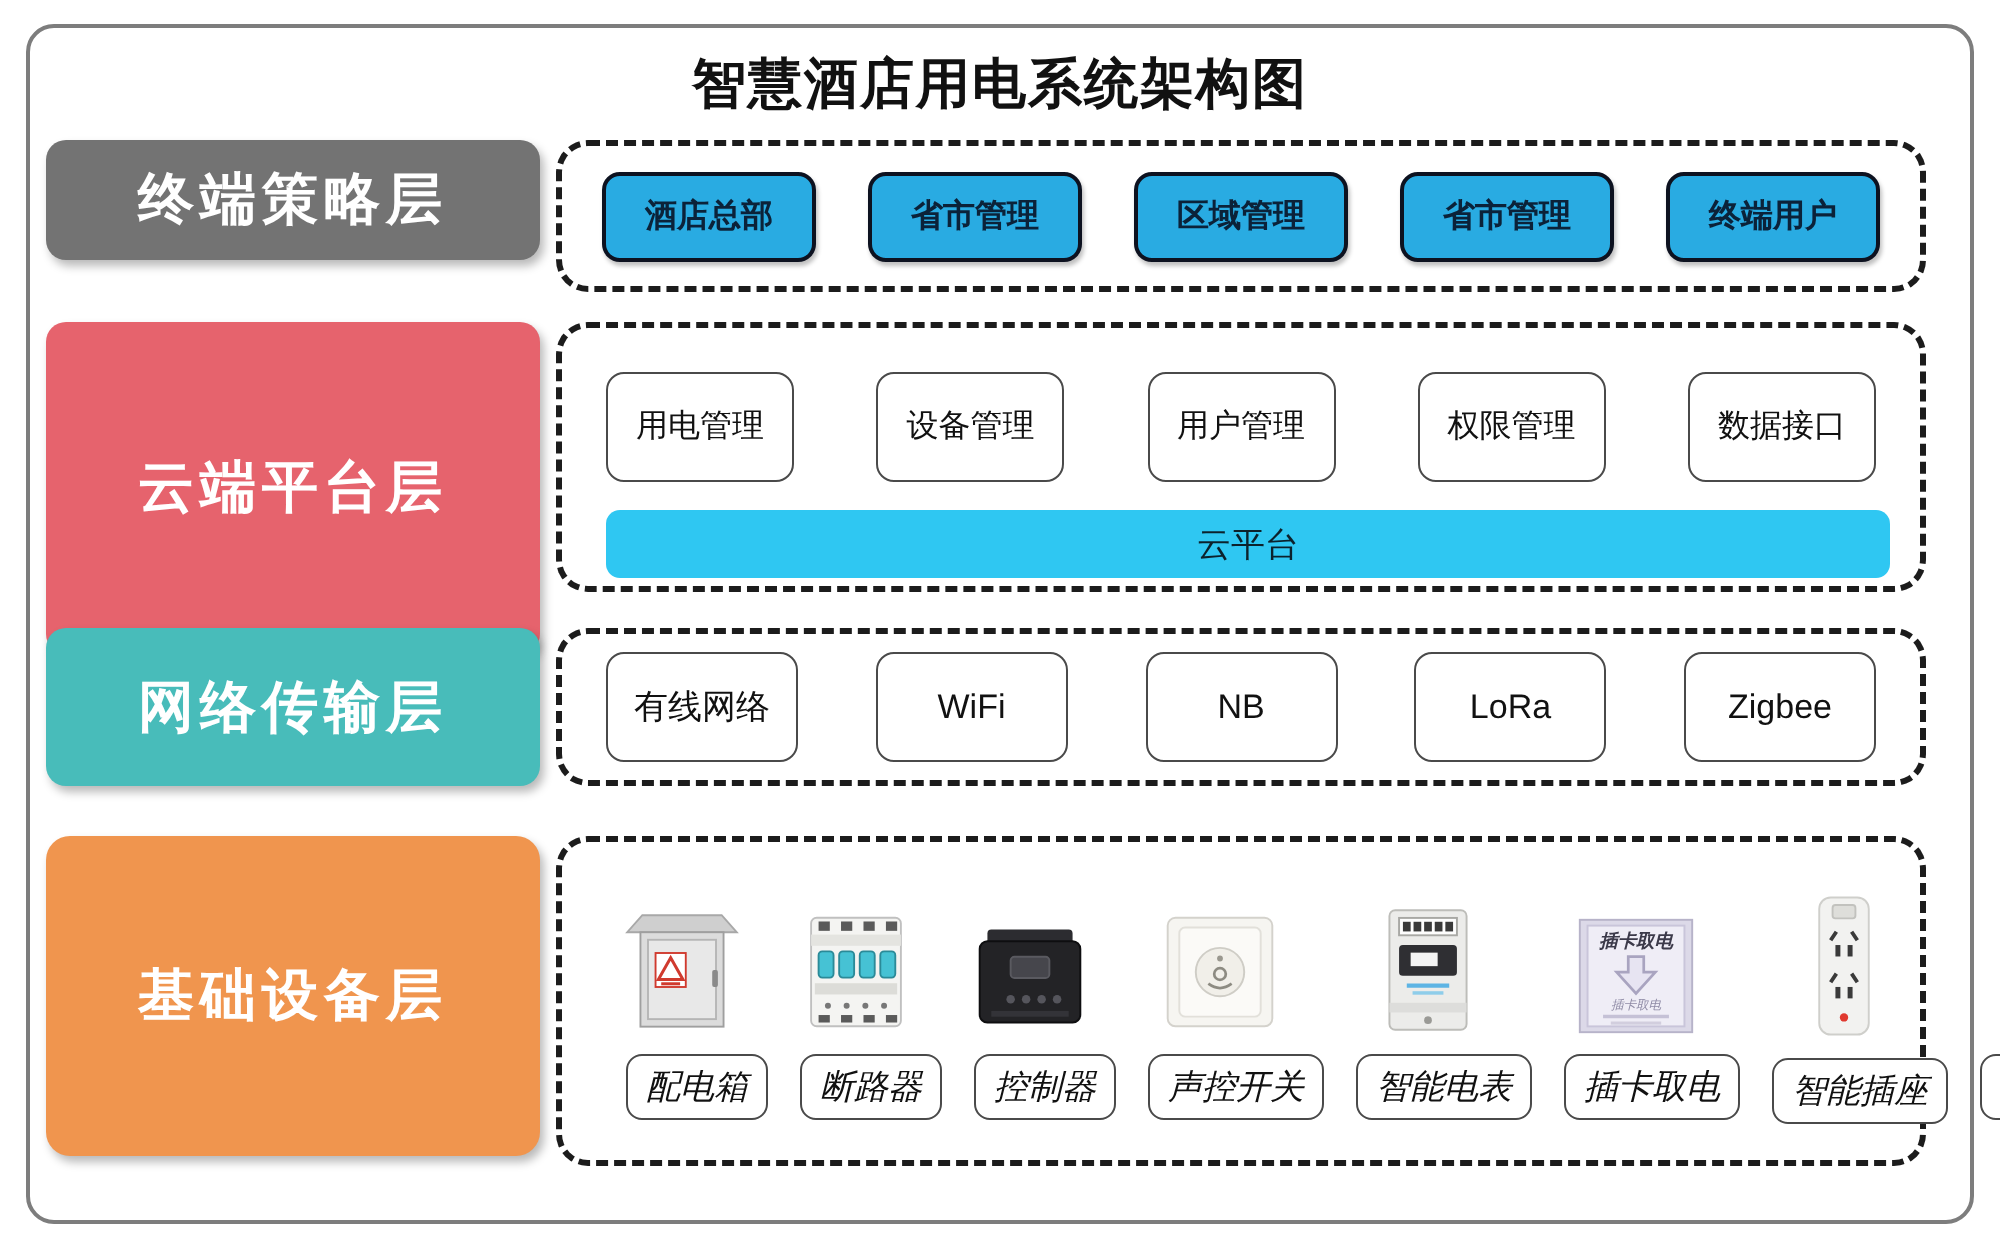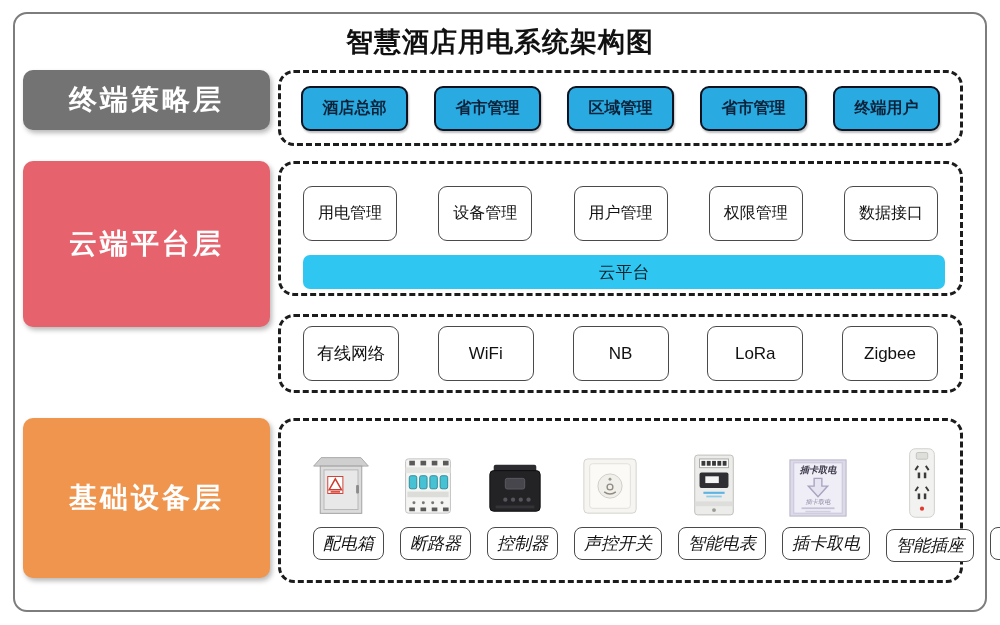--- a/index.html
+++ b/index.html
@@ -9,21 +9,21 @@
          border:2px solid #7d7d7d;border-radius:14px;background:#fff;}
   .title{position:absolute;left:0;right:0;top:24px;text-align:center;
          font-size:27px;font-weight:bold;color:#111;letter-spacing:1px;}
   .layer-label{position:absolute;left:23px;width:247px;border-radius:10px;
          display:flex;align-items:center;justify-content:center;color:#fff;
          font-size:28px;font-weight:bold;letter-spacing:3px;
          box-shadow:2px 3px 5px rgba(0,0,0,.28);}
   .lbl1{top:70px;height:60px;background:#737373;}
   .lbl2{top:161px;height:166px;background:#e6636d;}
   .lbl3{top:314px;height:79px;background:#48bcba;}
-  .lbl4{top:418px;height:160px;background:#f0954e;}
+  .lbl4{top:418px;height:160px;background:#f0954e;border-radius:12px;}
   .dashed{position:absolute;left:278px;width:685px;border:3px dashed #1c1c1c;
          border-radius:16px;box-sizing:border-box;background:#fff;}
   .dash1{top:70px;height:76px;display:flex;align-items:center;
          justify-content:space-between;padding:0 20px;}
   .dash2{top:161px;height:135px;}
   .dash3{top:314px;height:79px;display:flex;align-items:center;
          justify-content:space-between;padding:0 22px;}
   .dash4{top:418px;height:165px;}
   .node-btn{width:107px;height:45px;background:#29abe2;border:2px solid #0d1220;
          border-radius:9px;display:flex;align-items:center;justify-content:center;
@@ -73,20 +73,23 @@
     <div class="feat-row">
       <div class="feat">用电管理</div>
       <div class="feat">设备管理</div>
       <div class="feat">用户管理</div>
       <div class="feat">权限管理</div>
       <div class="feat">数据接口</div>
     </div>
     <div class="cloud-bar">云平台</div>
   </div>
 
+  <div class="layer-label lbl3">
+    <span>网络传输层</span>
+  </div>
   <div class="dashed dash3">
     <div class="net">有线网络</div>
     <div class="net">WiFi</div>
     <div class="net">NB</div>
     <div class="net">LoRa</div>
     <div class="net">Zigbee</div>
   </div>
 
   <div class="layer-label lbl4">
     <span>基础设备层</span>

